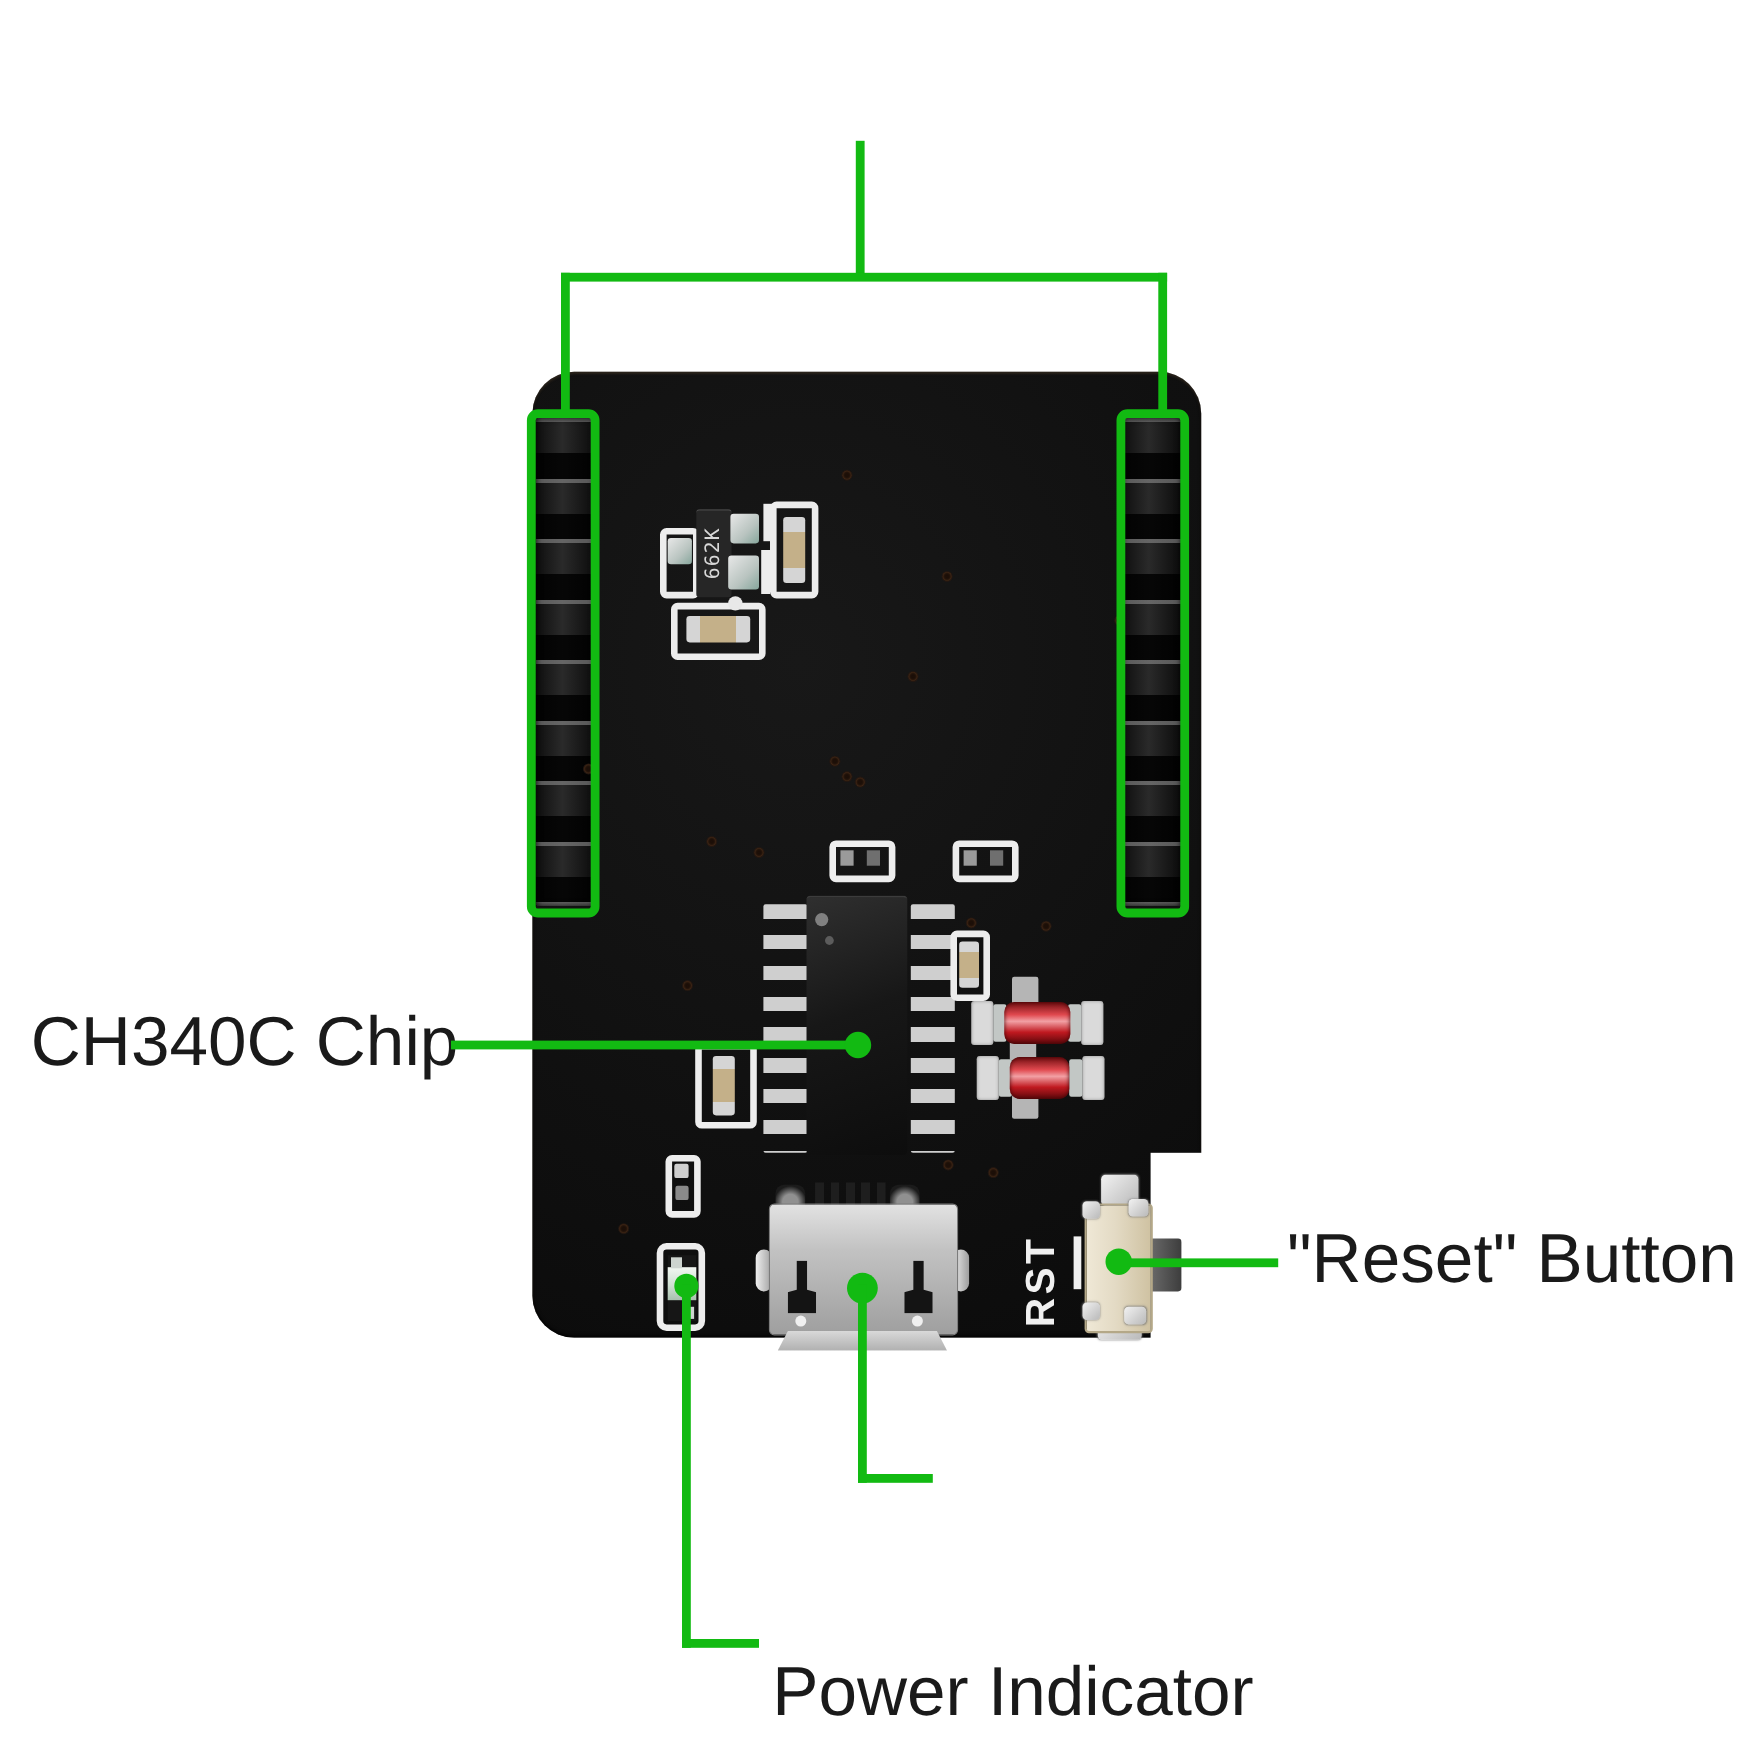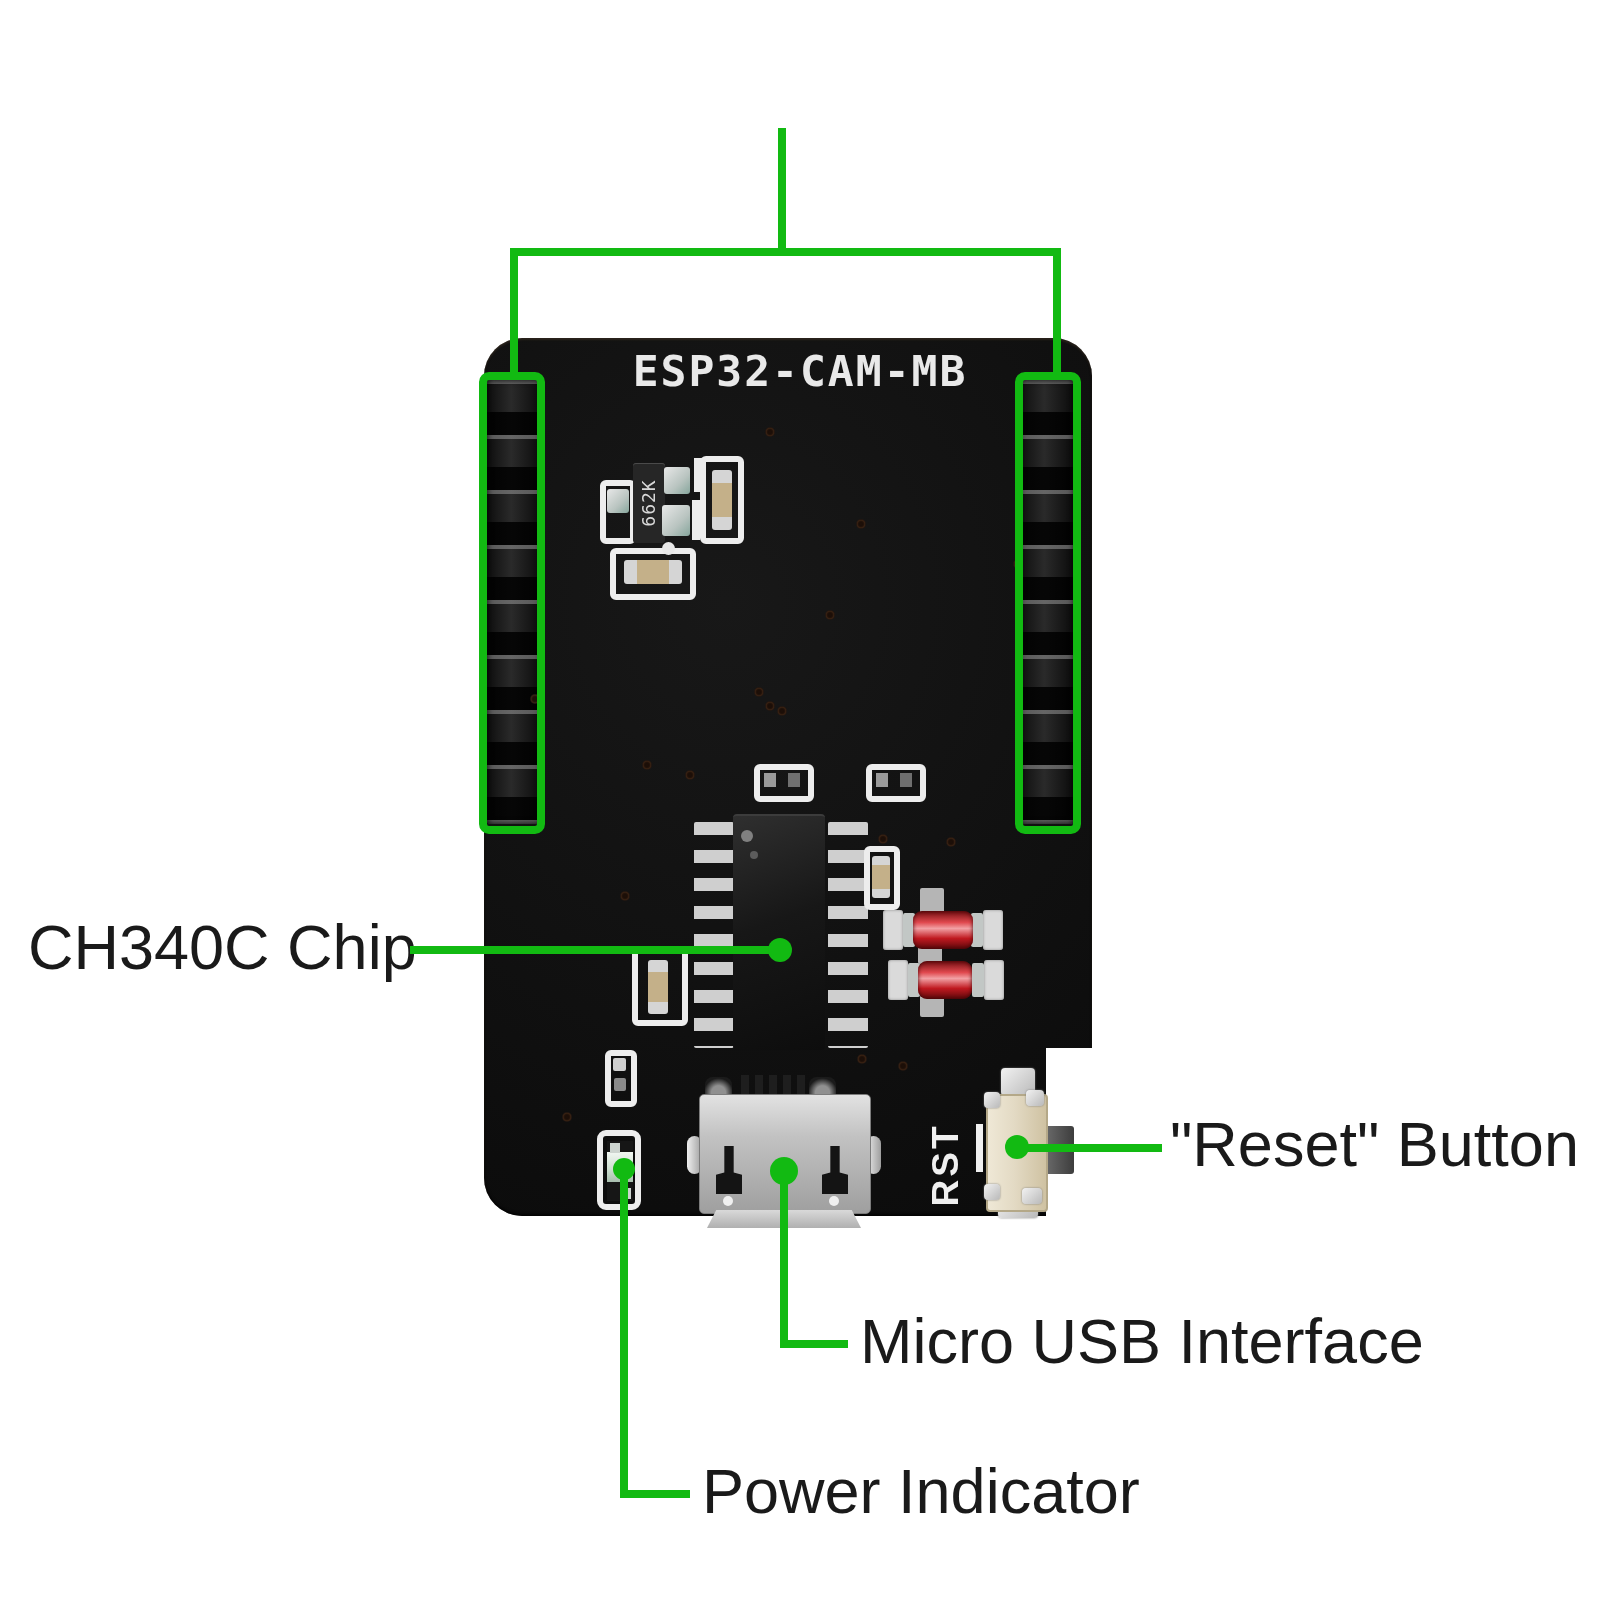--- a/index.html
+++ b/index.html
@@ -82,21 +82,20 @@
 </head>
 <body>
 
 <div id="canvas">
 
   <div id="board"></div>
   <div id="notch-cover"></div>
 
   <div id="components">
 
-    <div class="silk-title">ESP32-CAM-MB</div>
 
     <div class="pinheader" style="left:487px;top:380px;"></div>
     <div class="pinheader" style="left:1020px;top:380px;"></div>
 
     <div class="silk-frame" style="left:600px;top:480px;width:24px;height:52px;"></div>
     <div class="pad-silver" style="left:607px;top:489px;width:22px;height:24px;"></div>
     <div class="abs" style="left:633px;top:463px;width:32px;height:80px;background:#262626;border-radius:3px;box-shadow:inset 0 1px 0 #4a4a4a;"></div>
     <div id="reg-marking" class="rotate-ccw">662K</div>
     <div class="pad-silver" style="left:664px;top:467px;width:26px;height:27px;"></div>
     <div class="pad-silver" style="left:662px;top:505px;width:28px;height:31px;"></div>
@@ -210,21 +209,20 @@
     <div class="gline" style="left:410px;top:946px;width:372px;height:8px;"></div>
     <div class="gdot" style="left:768px;top:938px;width:24px;height:24px;"></div>
 
     <div class="ann-label" style="left:1170px;top:1113px;">"Reset" Button</div>
     <div class="gline" style="left:1017px;top:1144px;width:145px;height:8px;"></div>
     <div class="gdot" style="left:1005px;top:1135px;width:24px;height:24px;"></div>
 
     <div class="gdot" style="left:770px;top:1157px;width:28px;height:28px;"></div>
     <div class="gline" style="left:780px;top:1168px;width:8px;height:180px;"></div>
     <div class="gline" style="left:780px;top:1340px;width:68px;height:8px;"></div>
-    <div class="ann-label" style="left:860px;top:1310px;">Micro USB Interface</div>
 
     <div class="gdot" style="left:613px;top:1158px;width:22px;height:22px;"></div>
     <div class="gline" style="left:620px;top:1168px;width:8px;height:330px;"></div>
     <div class="gline" style="left:620px;top:1490px;width:70px;height:8px;"></div>
-    <div class="ann-label" style="left:702px;top:1460px;">Power Indicator</div>
+    <div class="ann-label" style="left:702px;top:1507px;">Power Indicator</div>
   </div>
 
 </div>
 
 </body></html>

